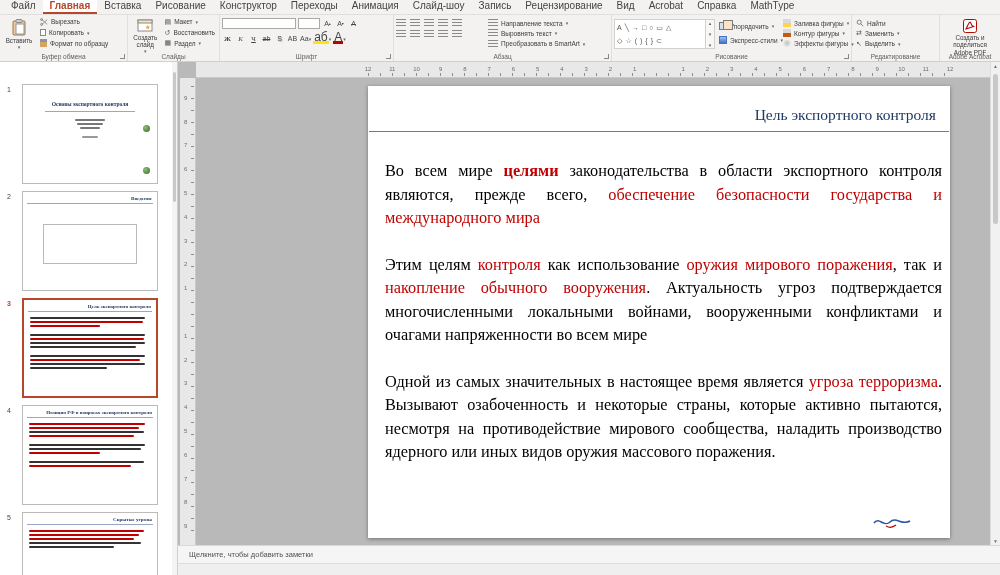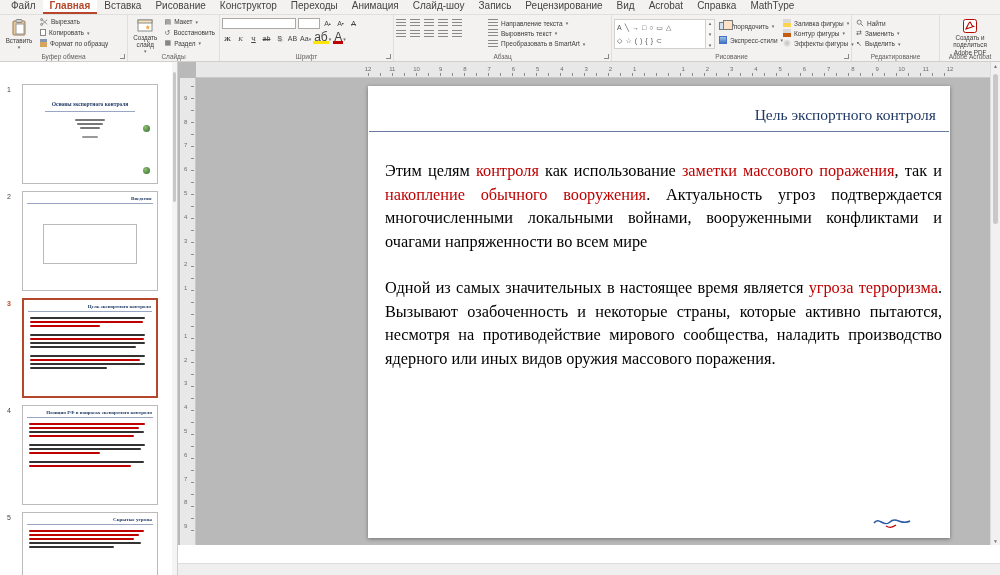--- a/index.html
+++ b/index.html
@@ -487,30 +487,34 @@
         <span class="rnum" style="top: 43.6px;">8</span>
         <span class="rnum" style="top: 424.4px;">8</span>
         <span class="rnum" style="top: 19.8px;">9</span>
         <span class="rnum" style="top: 448.2px;">9</span>
       </div>
 
     <div class="slide">
       <div class="slide-title">Цель экспортного контроля</div>
       <div class="title-rule"></div>
       <div class="slide-body">
-          <p><span>Этим целям </span><span class="seg-red">контроля</span><span> как использование </span><span class="seg-red">заметки массового поражения</span><span>, так и </span><span class="seg-red">накопление обычного вооружения</span><span>. Актуальность угроз подтверждается многочисленными локальными войнами, вооруженными конфликтами и очагами напряженности во всем мире</span></p>
+          <p><span>Во всем мире </span><span class="seg-red-bold">целями</span><span> законодательства в области экспортного контроля являются, прежде всего, </span><span class="seg-red">обеспечение безопасности государства и международного мира</span></p>
+          <p><span>Этим целям </span><span class="seg-red">контроля</span><span> как использование </span><span class="seg-red">оружия мирового поражения</span><span>, так и </span><span class="seg-red">накопление обычного вооружения</span><span>. Актуальность угроз подтверждается многочисленными локальными войнами, вооруженными конфликтами и очагами напряженности во всем мире</span></p>
           <p><span>Одной из самых значительных в настоящее время является </span><span class="seg-red">угроза терроризма</span><span>. Вызывают озабоченность и некоторые страны, которые активно пытаются, несмотря на противодействие мирового сообщества, наладить производство ядерного или иных видов оружия массового поражения.</span></p>
         </div>
       <svg class="emblem" width="40" height="16" viewBox="0 0 40 16">
         <path d="M2 9 C7 2 12 14 18 8 C24 2 30 12 38 7" stroke="#2757a5" stroke-width="1.6" fill="none"></path>
         <path d="M14 12 q5 3 10 -1" stroke="#c00000" stroke-width="1.2" fill="none"></path>
       </svg>
     </div>
 
     <div class="vscroll">
       <span class="up">▲</span>
       <div class="vth"></div>
       <span class="dn">▼</span>
     </div>
   </div>
 
+  <div class="notesbar">
+    <span>Щелкните, чтобы добавить заметки</span>
+  </div>
   <div class="statusbar"></div>
 </div>
 
 </body></html>

